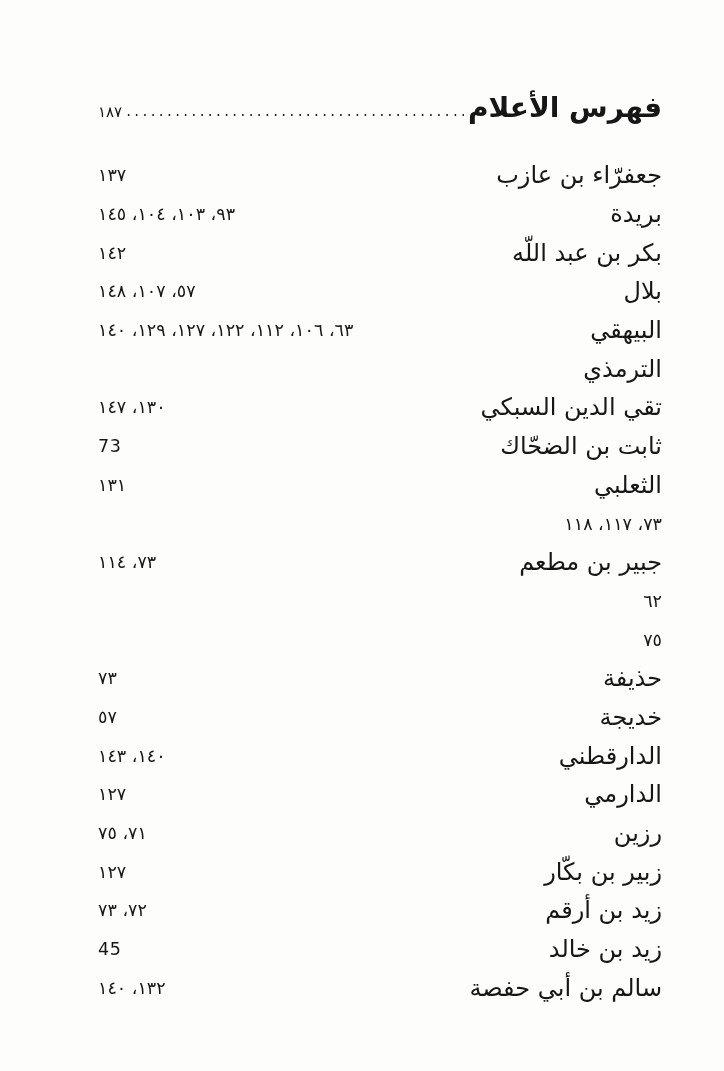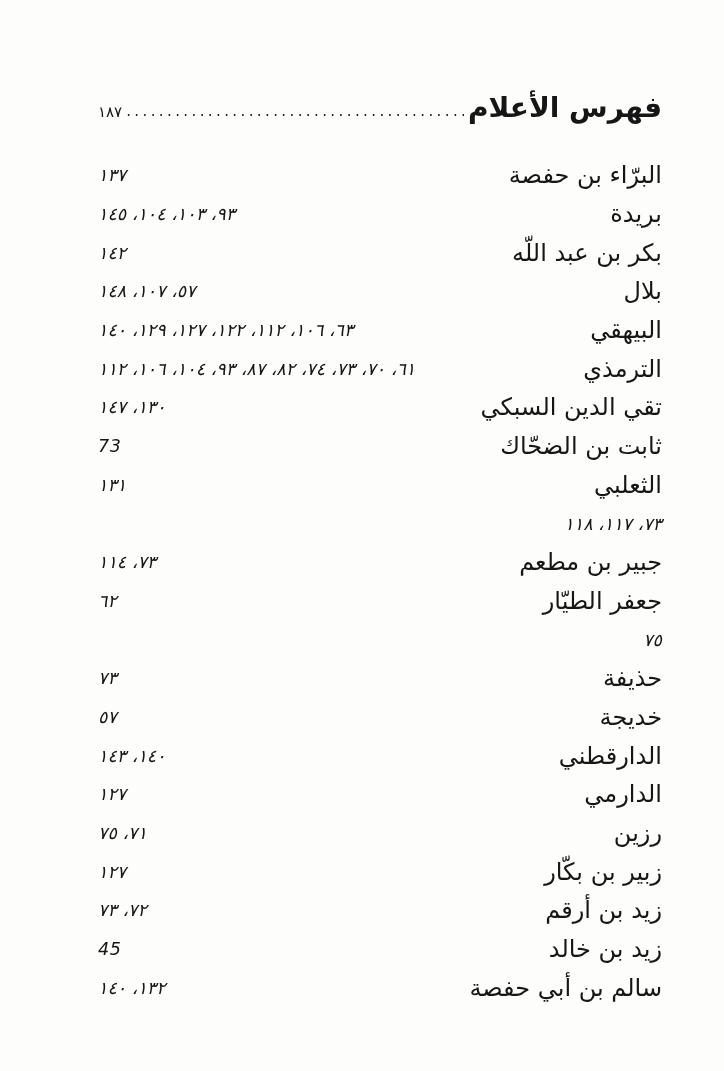--- a/index.html
+++ b/index.html
@@ -64,57 +64,55 @@
     white-space: nowrap;
     flex: 0 0 auto;
   }
   .entry-pages {
     font-size: 17.5px;
     white-space: nowrap;
     flex: 0 0 auto;
     direction: rtl;
     text-align: right;
     letter-spacing: 0.5px;
-    font-style: italic;
   }
 </style>
 </head>
 <body>
 
 <div class="page">
   <div class="header-row">
     <span class="header-title">فهرس الأعلام</span>
     <span class="leader">......................................................................</span>
     <span class="header-page">١٨٧</span>
   </div>
 
   <div class="entries" id="entries">
       <div class="entry-row">
-        <span class="entry-name">البرّاء بن حفصة</span>
+        <span class="entry-name">جعفرّاء بن عازب</span>
         <span class="entry-pages">١٣٧</span>
       </div>
       <div class="entry-row">
         <span class="entry-name">بريدة</span>
         <span class="entry-pages">٩٣، ١٠٣، ١٠٤، ١٤٥</span>
       </div>
       <div class="entry-row">
         <span class="entry-name">بكر بن عبد اللّه</span>
         <span class="entry-pages">١٤٢</span>
       </div>
       <div class="entry-row">
         <span class="entry-name">بلال</span>
         <span class="entry-pages">٥٧، ١٠٧، ١٤٨</span>
       </div>
       <div class="entry-row">
         <span class="entry-name">البيهقي</span>
         <span class="entry-pages">٦٣، ١٠٦، ١١٢، ١٢٢، ١٢٧، ١٢٩، ١٤٠</span>
       </div>
       <div class="entry-row">
         <span class="entry-name">الترمذي</span>
-        <span class="entry-pages">٦١، ٧٠، ٧٣، ٧٤، ٨٢، ٨٧، ٩٣، ١٠٤، ١٠٦، ١١٢</span>
       </div>
       <div class="entry-row">
         <span class="entry-name">تقي الدين السبكي</span>
         <span class="entry-pages">١٣٠، ١٤٧</span>
       </div>
       <div class="entry-row">
         <span class="entry-name">ثابت بن الضحّاك</span>
         <span class="entry-pages">73</span>
       </div>
       <div class="entry-row">
@@ -122,21 +120,20 @@
         <span class="entry-pages">١٣١</span>
       </div>
       <div class="entry-row">
         <span class="entry-pages">٧٣، ١١٧، ١١٨</span>
       </div>
       <div class="entry-row">
         <span class="entry-name">جبير بن مطعم</span>
         <span class="entry-pages">٧٣، ١١٤</span>
       </div>
       <div class="entry-row">
-        <span class="entry-name">جعفر الطيّار</span>
         <span class="entry-pages">٦٢</span>
       </div>
       <div class="entry-row">
         <span class="entry-pages">٧٥</span>
       </div>
       <div class="entry-row">
         <span class="entry-name">حذيفة</span>
         <span class="entry-pages">٧٣</span>
       </div>
       <div class="entry-row">

